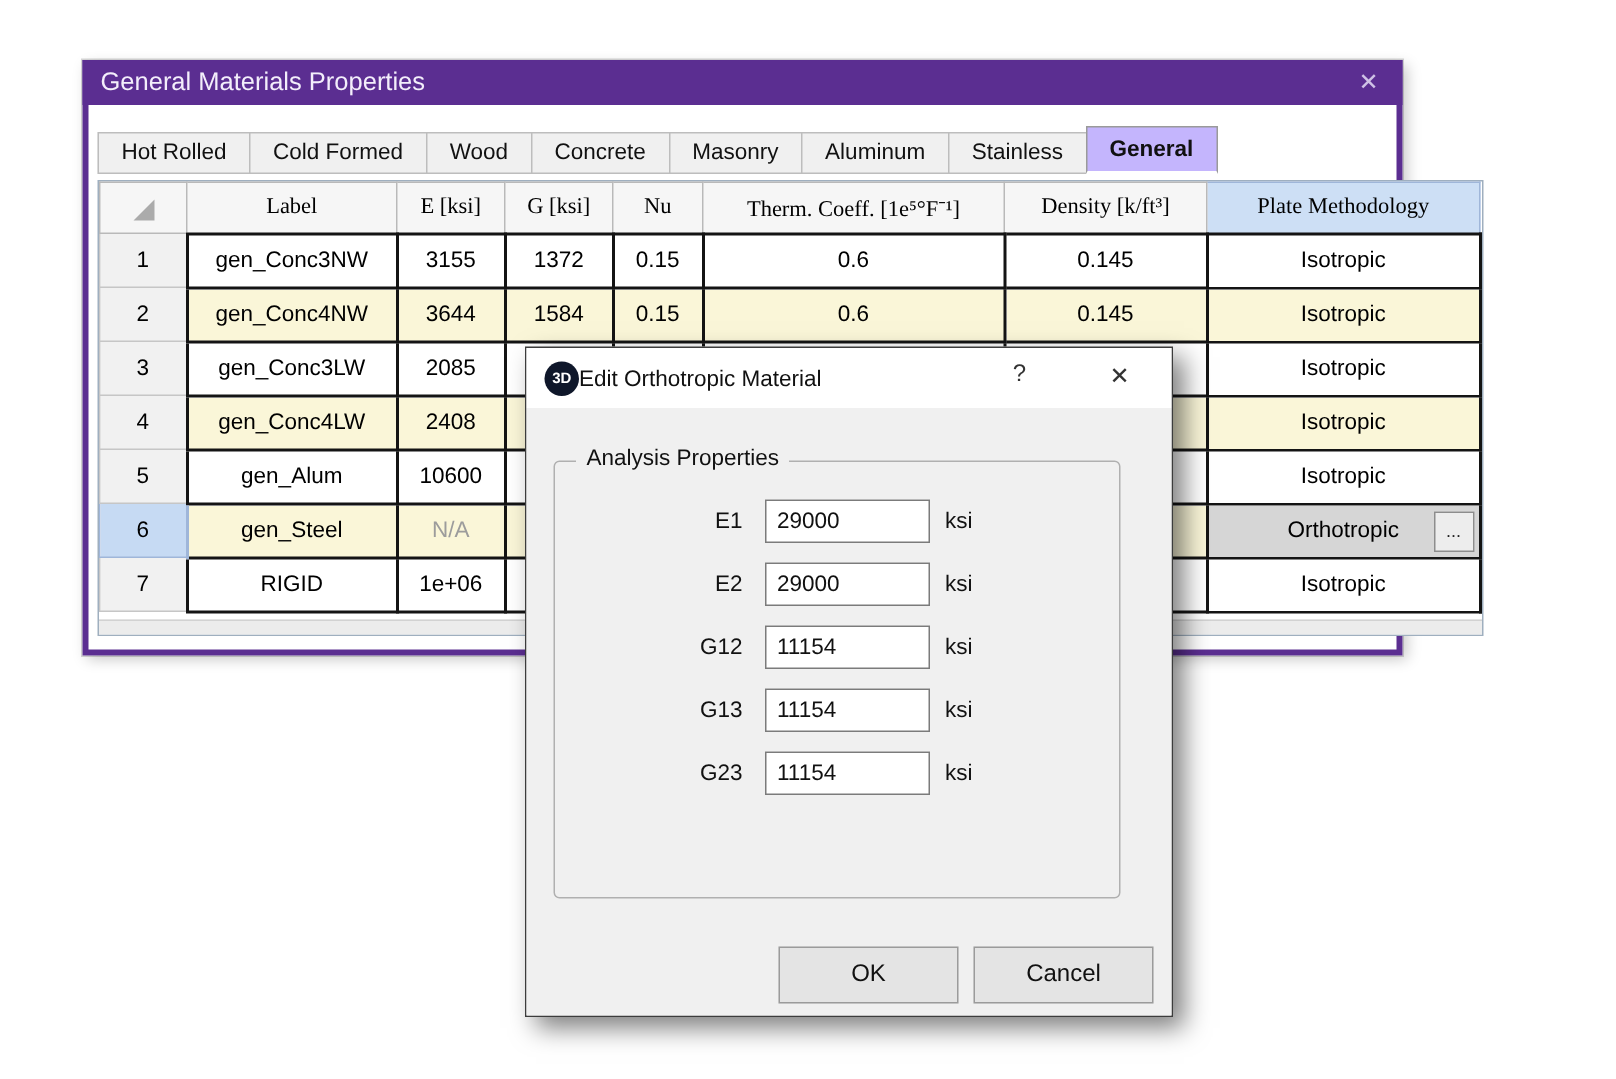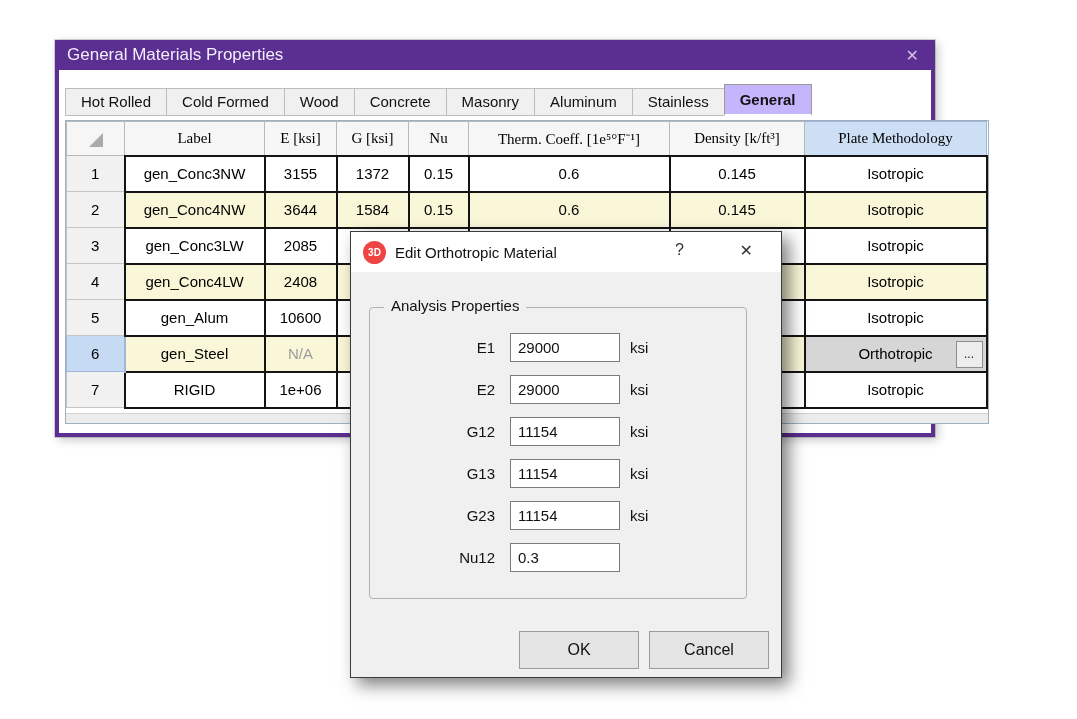--- a/index.html
+++ b/index.html
@@ -44,23 +44,23 @@
     border-bottom:14px solid #ababab; margin:2px auto 0 auto; }
   .grid-footer { position:absolute; left:0; right:0; bottom:0; height:10px;
     background:#ececec; border-top:1px solid #d2d2d2; }
 
   
   .dialog { position:absolute; left:350px; top:231px; width:432px; height:447px;
     background:#f0f0f0; border:1px solid #3c3c3c; z-index:10;
     box-shadow:7px 7px 16px rgba(0,0,0,0.5); }
   .dlg-titlebar { position:absolute; left:0; top:0; right:0; height:40px; background:#ffffff;
     display:flex; align-items:center; padding:0 12px; }
-  .dlg-icon { width:23px; height:23px; border-radius:50%; background:#ef4444; color:#fff;
+  .dlg-icon { width:23px; height:23px; border-radius:50%; background:#0f172a; color:#fff;
     font-size:10px; font-weight:bold; display:flex; align-items:center; justify-content:center;
-    margin-right:9px; flex:0 0 auto; }
+    flex:0 0 auto; }
   .dlg-title { font-size:15px; color:#111; }
   .dlg-help { position:absolute; right:93px; top:9px; font-size:16px; color:#333; padding:0 4px; }
   .dlg-close { position:absolute; right:24px; top:9px; font-size:16px; color:#333; padding:0 4px; }
   .dlg-body { position:absolute; left:0; top:40px; right:0; bottom:0; background:#f0f0f0; }
 
   .groupbox { position:absolute; left:18px; top:35px; width:378px; height:292px;
     border:1px solid #b0b0b0; border-radius:4px;padding-left:41px; }
   .group-legend { position:absolute; left:14px; top:-11px; background:#f0f0f0;
     padding:0 7px; font-size:15px; color:#111; }
   .fields { position:absolute; left:0; top:18px; right:0; }
@@ -229,25 +229,20 @@
         <div class="field-row">
           <span class="field-label">G13</span>
           <input class="field-input" value="11154" style="">
           <span class="field-unit">ksi</span>
         </div>
         <div class="field-row">
           <span class="field-label">G23</span>
           <input class="field-input" value="11154" style="">
           <span class="field-unit">ksi</span>
         </div>
-        <div class="field-row">
-          <span class="field-label">Nu12</span>
-          <input class="field-input" value="0.3" style="">
-          <span class="field-unit"></span>
-        </div>
       </div>
     </div>
     <div class="dlg-buttons">
       <button class="dlg-btn">OK</button>
       <button class="dlg-btn">Cancel</button>
     </div>
   </div>
 </div>
 
 </body></html>

